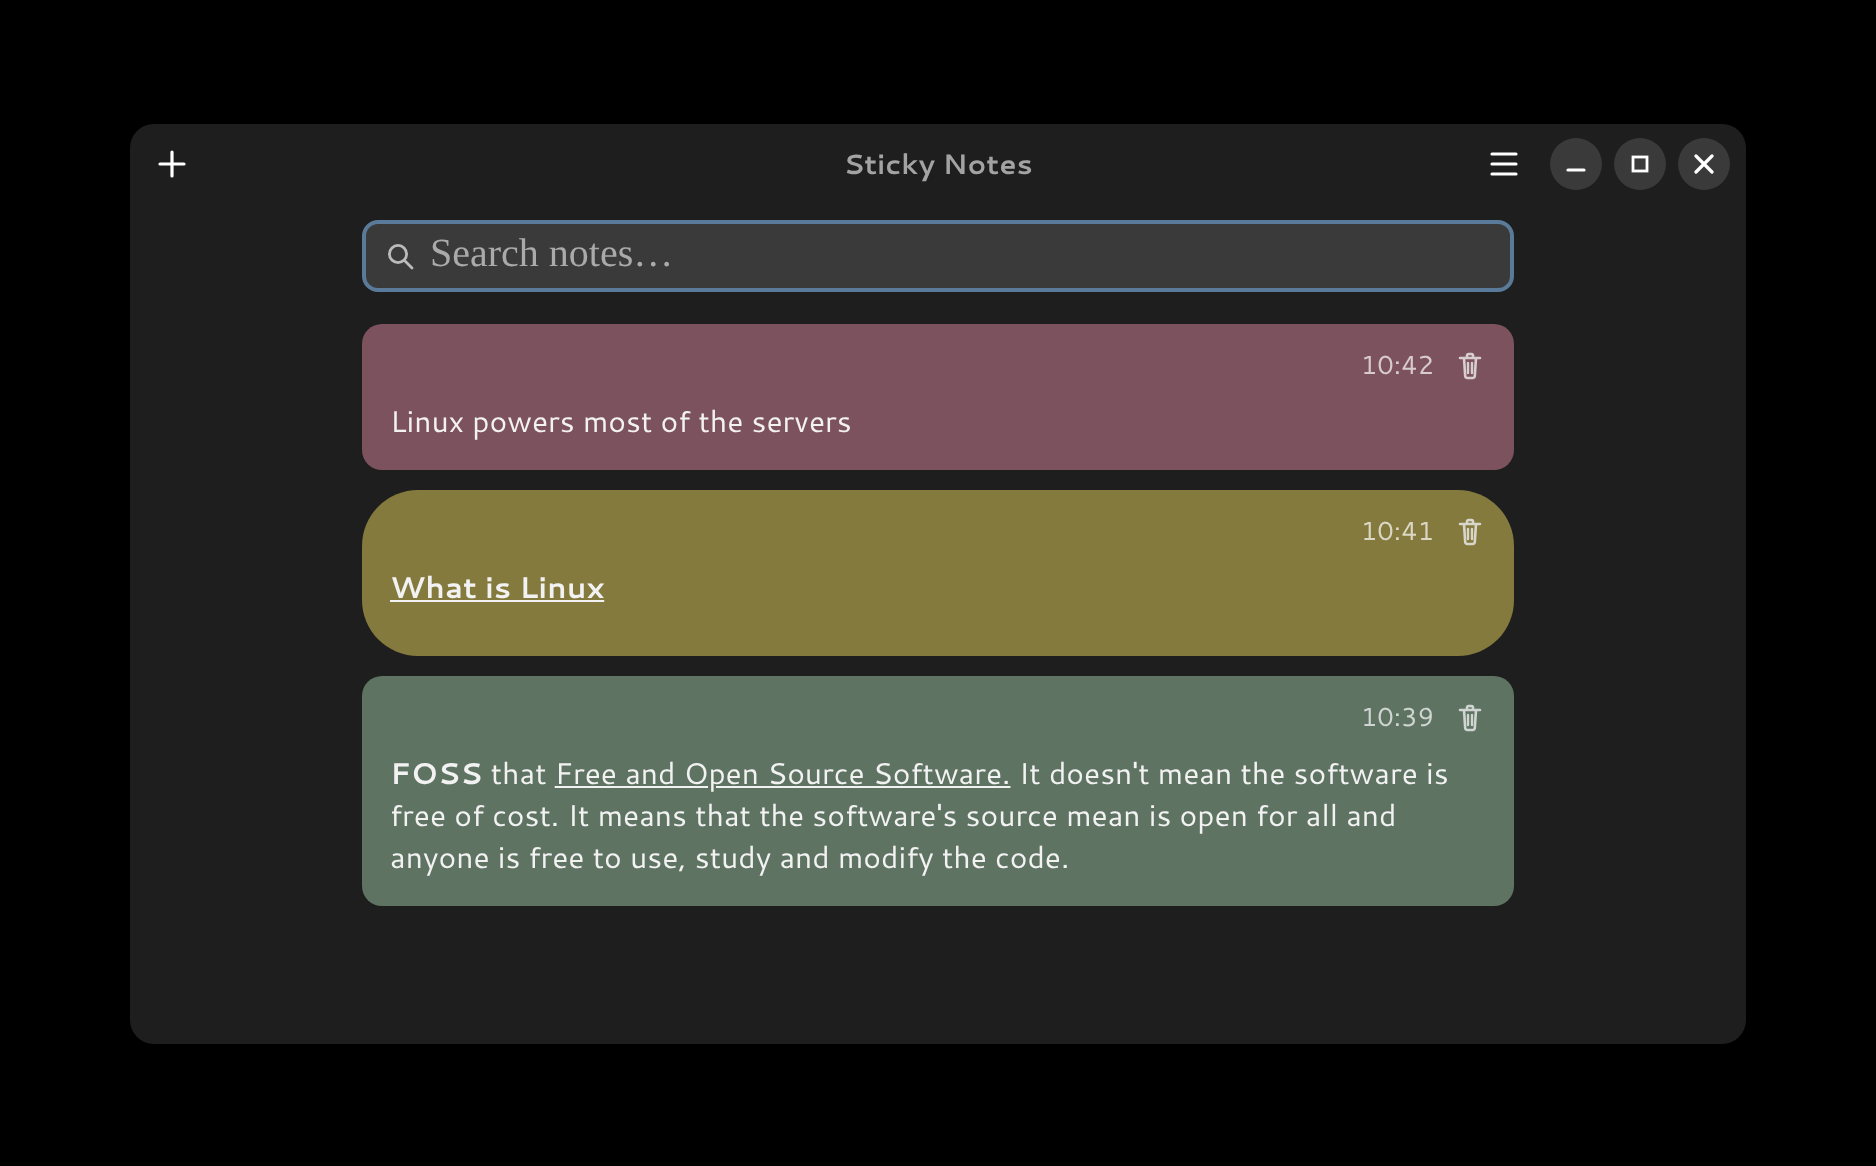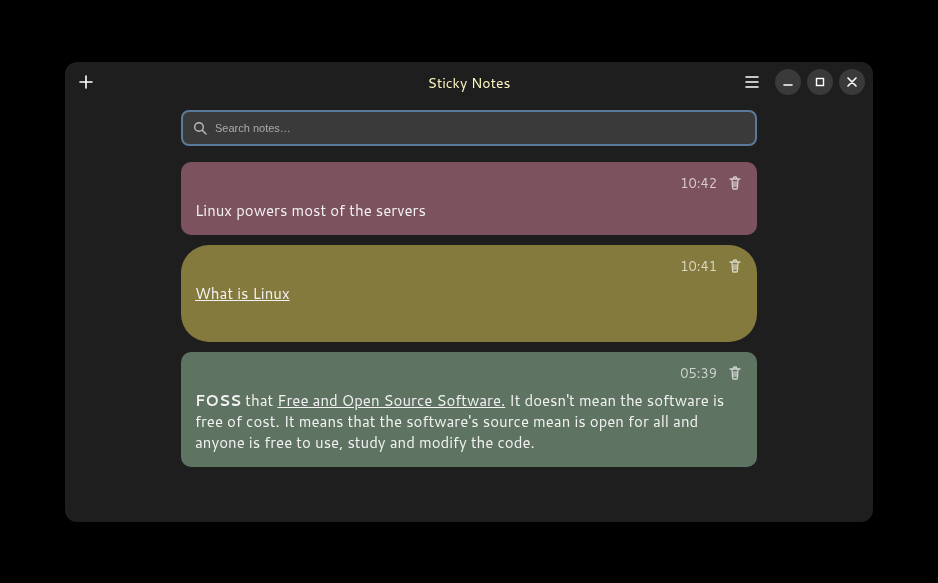--- a/index.html
+++ b/index.html
@@ -38,22 +38,22 @@
     text-align: center;
     pointer-events: none;
   }
   .titlebar-right {
     margin-left: auto;
     display: flex;
     align-items: center;
     gap: 6px;
   }
   .title {
-    color: #fef9c3;
-    font-weight: 400;
+    color: #a3a3a3;
+    font-weight: 700;
     font-size: 14px;
   }
   .icon-btn {
     width: 26px;
     height: 26px;
     border-radius: 50%;
     display: flex;
     align-items: center;
     justify-content: center;
     color: #eee;
@@ -91,21 +91,22 @@
     align-items: center;
     padding: 0 10px;
     gap: 8px;
   }
   .search input {
     flex: 1;
     background: transparent;
     border: none;
     outline: none;
     color: #fde047;
-    font-size: 11px;
+    font-size: 20px;
+    font-family: Liberation Serif, serif;
   }
   .search input::placeholder { color: #aaa; }
   .notes {
     width: 576px;
     display: flex;
     flex-direction: column;
     gap: 10px;
   }
   .note {
     border-radius: 10px;
@@ -122,23 +123,23 @@
   }
   .note-time {
     font-size: 13px;
     color: rgba(255,255,255,0.7);
   }
   .note-body {
     font-size: 15px;
     line-height: 1.4;
   }
   .note-title {
-    font-weight: 400;
+    font-weight: 700;
     text-decoration: underline;
-    margin-bottom: 24px;
+    margin-bottom: 10px;
     display: inline-block;
   }
   .strike { text-decoration: line-through; }
   .bold { font-weight: 700; }
   .ul { text-decoration: underline; text-align: center; }
   .trash {
     cursor: pointer;
     opacity: 0.8;
     display: flex;
   }
@@ -217,21 +218,21 @@
                 <path d="M7 6.5v5M9 6.5v5" stroke="#eee" stroke-width="1.2" stroke-linecap="round"></path>
               </svg>
             </span>
           </div>
           <div class="note-body">
             <div><span class="note-title">What is Linux</span></div>
           </div>
         </div>
         <div class="note" style="background: rgb(94, 115, 98);">
           <div class="note-header">
-            <span class="note-time">05:39</span>
+            <span class="note-time">10:39</span>
             <span class="trash">
               <svg width="16" height="16" viewBox="0 0 16 16">
                 <path d="M3 4h10M6.5 4V2.8c0-.4.4-.8.8-.8h1.4c.4 0 .8.4.8.8V4M5 4l.6 9c0 .5.5 1 1 1h2.8c.5 0 1-.5 1-1L11 4" stroke="#eee" stroke-width="1.3" fill="none" stroke-linecap="round" stroke-linejoin="round"></path>
                 <path d="M7 6.5v5M9 6.5v5" stroke="#eee" stroke-width="1.2" stroke-linecap="round"></path>
               </svg>
             </span>
           </div>
           <div class="note-body">
             <div><span class="bold">FOSS</span><span> that </span><span class="ul">Free and Open Source Software.</span><span> It doesn't mean the software is free of cost. It means that the software's source mean is open for all and anyone is free to use, study and modify the code.</span></div>
           </div>

